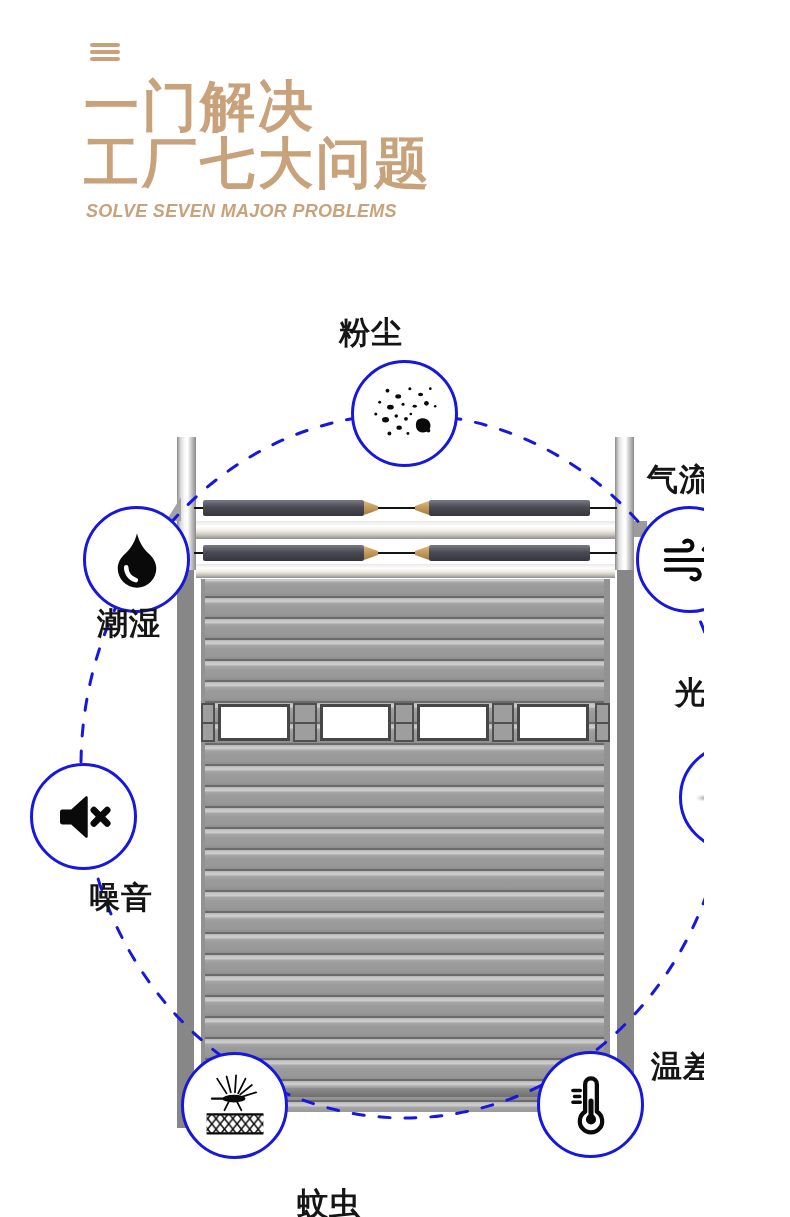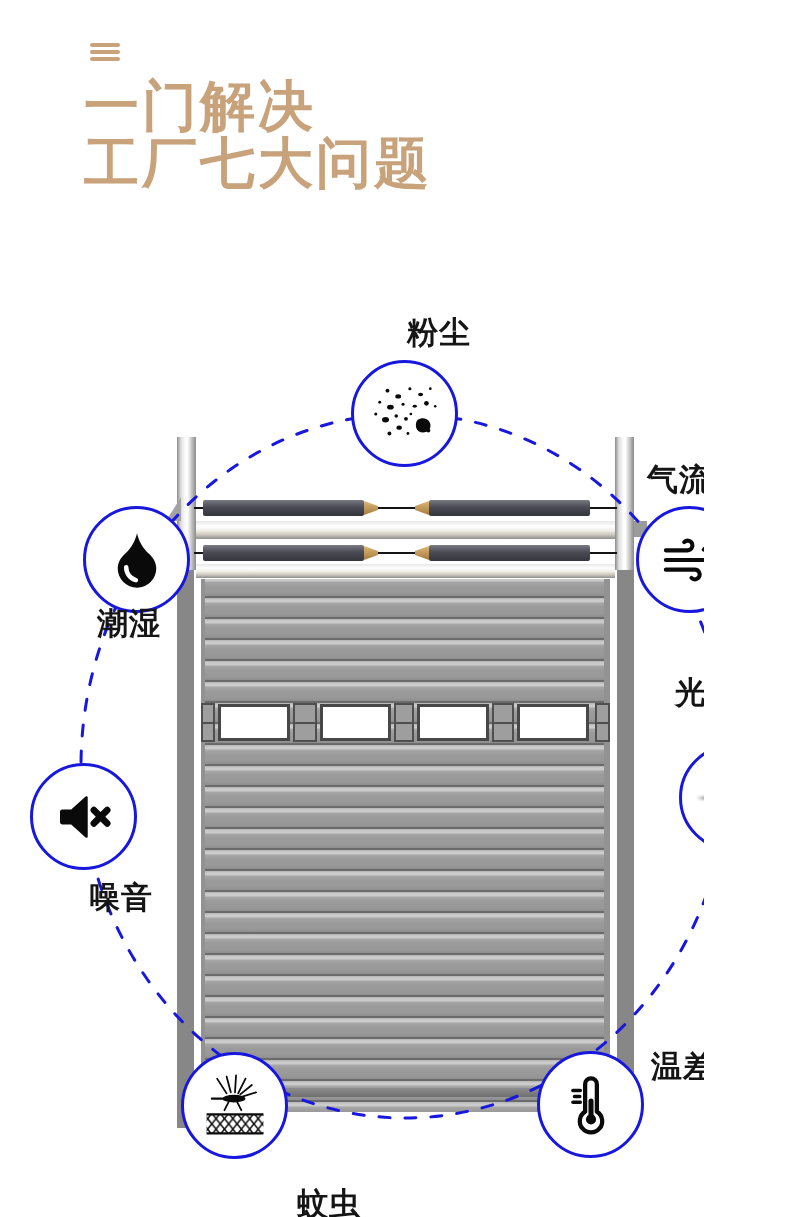--- a/index.html
+++ b/index.html
@@ -67,20 +67,21 @@
   <div class="menu">
     <div class="bar"></div>
     <div class="bar"></div>
     <div class="bar"></div>
   </div>
 
   <div class="title">
     <div>一门解决</div>
     <div>工厂七大问题</div>
   </div>
+  <div class="subtitle">SOLVE SEVEN MAJOR PROBLEMS</div>
 
   <div class="dot" style="top: 52px; background: rgb(233, 178, 126);"></div>
   <div class="dot" style="top: 66px; background: rgb(168, 172, 169);"></div>
   <div class="dot" style="top: 79px; background: rgb(17, 17, 17);"></div>
 
   <div class="track l"></div>
   <div class="track r"></div>
   <div class="bracket-l"></div>
 
   <div class="door">
@@ -230,21 +231,21 @@
 
   <div class="node" style="left:537px;top:1051px">
     <svg width="64" height="64" viewBox="0 0 24 24">
       <path d="M14.2 4.2v10.3a4.2 4.2 0 1 1-4.4 0V4.2a2.2 2.2 0 0 1 4.4 0Z" fill="none" stroke="#0a0a0a" stroke-width="1.6" stroke-linejoin="round"></path>
       <path d="M12 10.5v5.2" stroke="#0a0a0a" stroke-width="1.9" stroke-linecap="round"></path>
       <circle cx="12" cy="17.4" r="1.9" fill="#0a0a0a"></circle>
       <path d="M5.2 6.6h2.8M5.8 8.8h2M5.2 11h2.8" stroke="#0a0a0a" stroke-width="1.3" stroke-linecap="round"></path>
     </svg>
   </div>
 
-  <div class="nlabel" style="left:339px;top:312px;width:132px;text-align:right">粉尘</div>
+  <div class="nlabel" style="left:339px;top:312px;width:132px;text-align:left">粉尘</div>
   <div class="nlabel" style="left:647px;top:459px">气流</div>
   <div class="nlabel" style="left:675px;top:672px">光躁</div>
   <div class="nlabel" style="left:651px;top:1046px">温差</div>
   <div class="nlabel" style="left:297px;top:1183px">蚊虫</div>
   <div class="nlabel" style="left:89px;top:877px">噪音</div>
   <div class="nlabel" style="left:97px;top:603px">潮湿</div>
 
 </div>
 
 </body></html>

